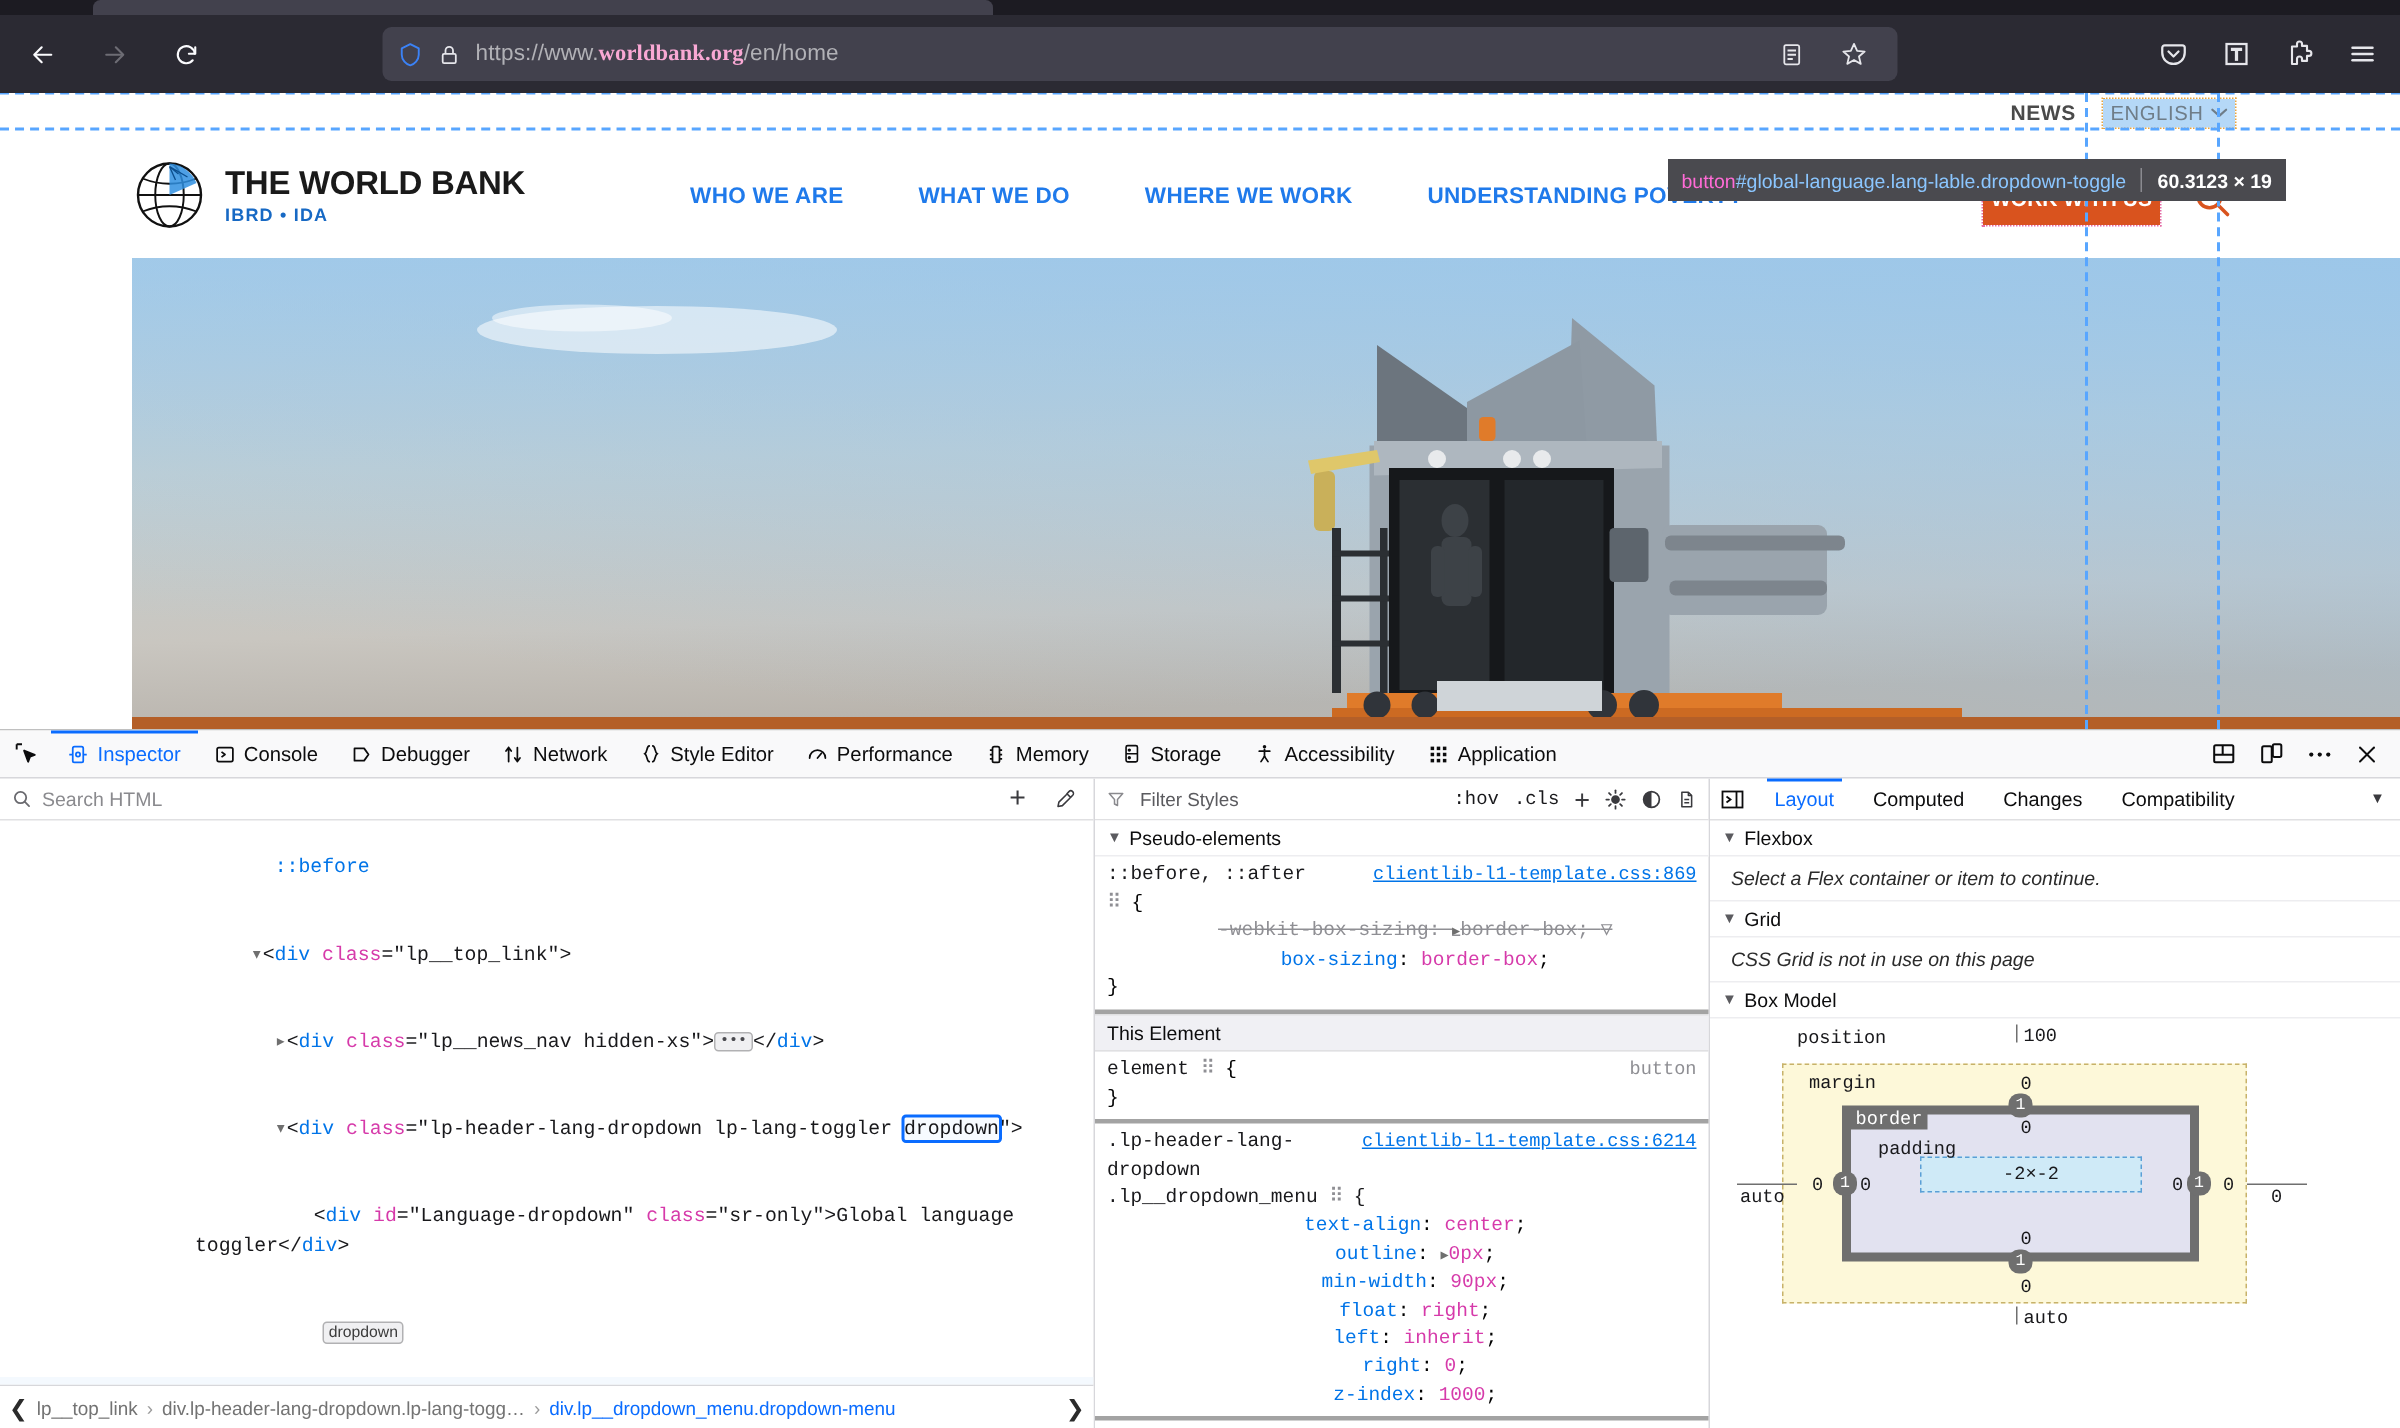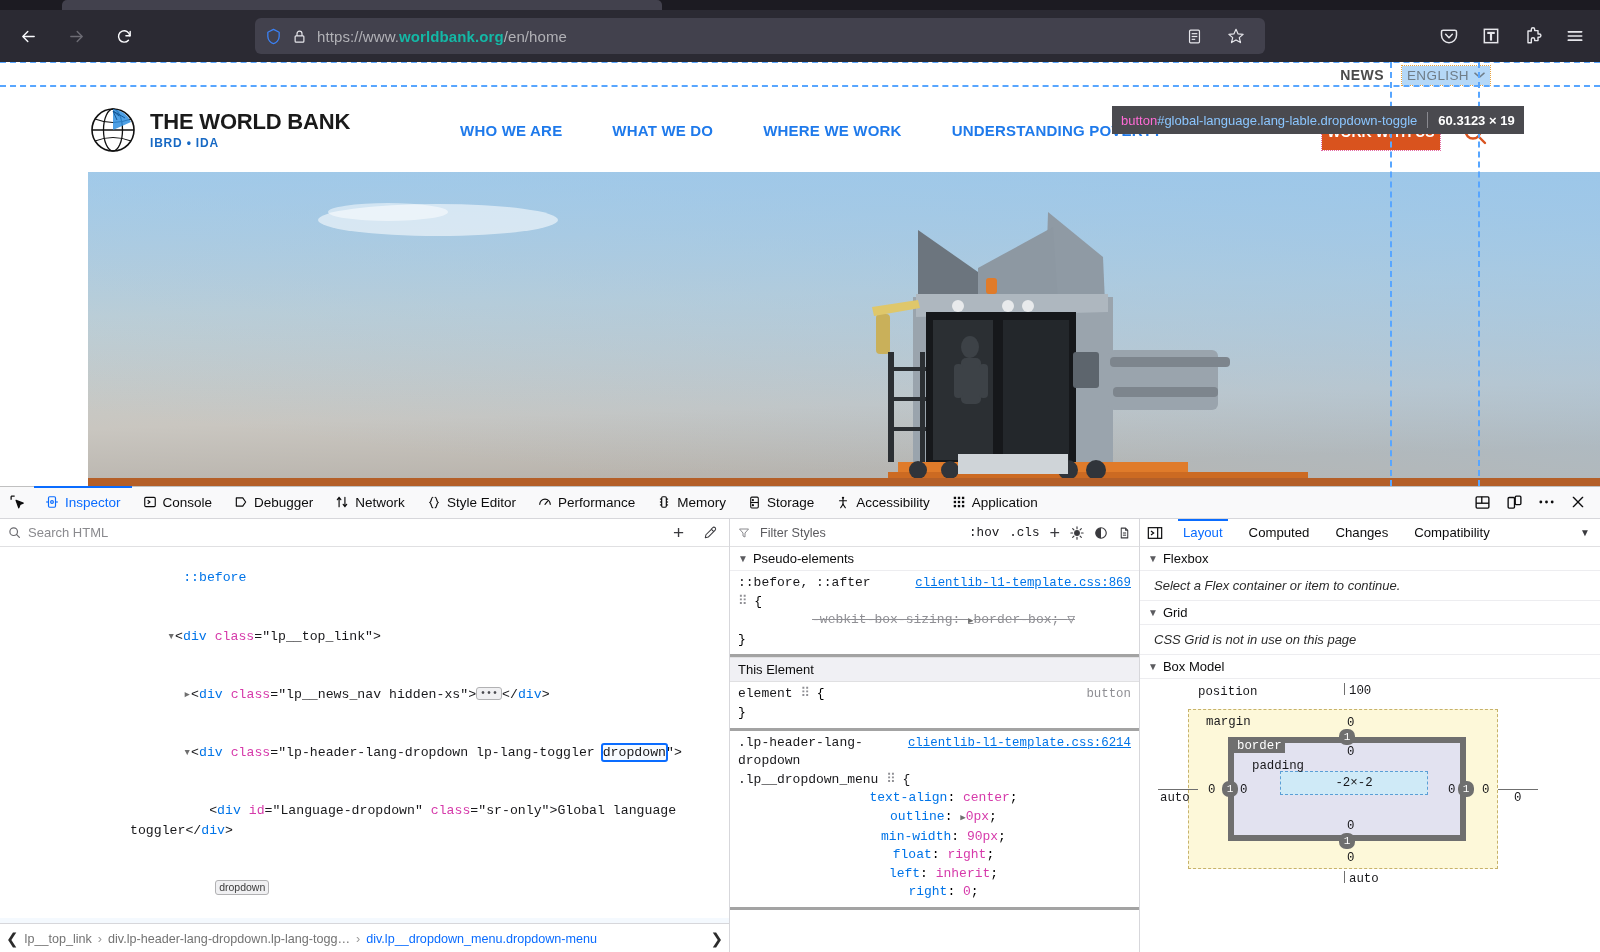--- a/index.html
+++ b/index.html
@@ -40,21 +40,21 @@
     position:absolute; left:255px; top:18px; width:1010px; height:36px;
     background:#42414d; border-radius:6px;
     display:flex; align-items:center; padding:0 10px;
   }
   #urlbar .u-icon { margin-right:10px; display:flex; align-items:center; }
   #url-text {
     flex:1; color:#b1b1b6; font-size:15px;
     font-family:"Liberation Sans", sans-serif; white-space:nowrap;
     letter-spacing:.1px;
   }
-  #url-text .host { color:#14b8a6; font-weight:bold; }
+  #url-text .host { color:#f9a8d4; font-weight:bold;font-family:Liberation Serif, serif; }
   #urlbar .r-icons { display:flex; align-items:center; gap:14px; margin-left:10px; }
   #chrome-right {
     position:absolute; right:6px; top:18px; height:36px;
     display:flex; align-items:center; gap:4px;
   }
   #chrome-right .cbtn {
     width:38px; height:36px; display:flex; align-items:center; justify-content:center;
     color:#fbfbfe; border-radius:5px;
   }
 
@@ -122,21 +122,21 @@
     overflow:hidden;
   }
 
   
   #devtools {
     position:absolute; left:0; top:486px; width:1600px; height:466px;
     background:#fff; border-top:1px solid #c0c0c0;
     font-family:"Liberation Sans", sans-serif;
   }
   #dt-toolbar {
-    height:32px; display:flex; align-items:flex-end;
+    height:32px; display:flex; align-items:center;
     border-bottom:1px solid #d7d7db; background:#f9f9fa;
     position:relative;
   }
   .dt-pickbtn {
     width:34px; height:32px; display:flex; align-items:center; justify-content:center;
   }
   .dt-tab {
     display:flex; align-items:center; gap:6px;
     padding:0 11px; height:32px; color:#0c0c0d; font-size:13.5px;
     position:relative; white-space:nowrap;
@@ -777,20 +777,23 @@
       </div>
 
       <div class="rule">
         <span class="selector">::before, ::after</span>
         <a class="srclink">clientlib-l1-template.css:869</a>
         <div><span class="dots">⠿</span> {</div>
         <div class="prop strike">
           <span class="pname">-webkit-box-sizing</span>: <span class="expander">▶</span><span class="pval">border-box</span>;
           <span class="filtericon">▽</span>
         </div>
+        <div class="prop">
+          <span class="pname">box-sizing</span>: <span class="pval">border-box</span>;
+        </div>
         <div>}</div>
       </div>
 
       <div class="rules-sub-hdr">This Element</div>
 
       <div class="rule">
         <span class="selector">element</span>
         <span class="dots"> ⠿</span> {
         <span class="srclink plain">button</span>
         <div>}</div>
@@ -811,20 +814,23 @@
           <span class="pname">min-width</span>: <span class="pval">90px</span>;
         </div>
         <div class="prop">
           <span class="pname">float</span>: <span class="pval">right</span>;
         </div>
         <div class="prop">
           <span class="pname">left</span>: <span class="pval">inherit</span>;
         </div>
         <div class="prop">
           <span class="pname">right</span>: <span class="pval">0</span>;
+        </div>
+        <div class="prop">
+          <span class="pname">z-index</span>: <span class="pval">1000</span>;
         </div>
       </div>
     </div>
 
     <div id="layout-panel">
       <div id="layout-tabs">
         <span class="lbtn">
           <svg width="16" height="14" viewBox="0 0 24 20" fill="none" stroke="#0c0c0d" stroke-width="1.8">
               <rect x="2" y="2" width="20" height="16"></rect>
               <line x1="16" y1="2" x2="16" y2="18"></line>

